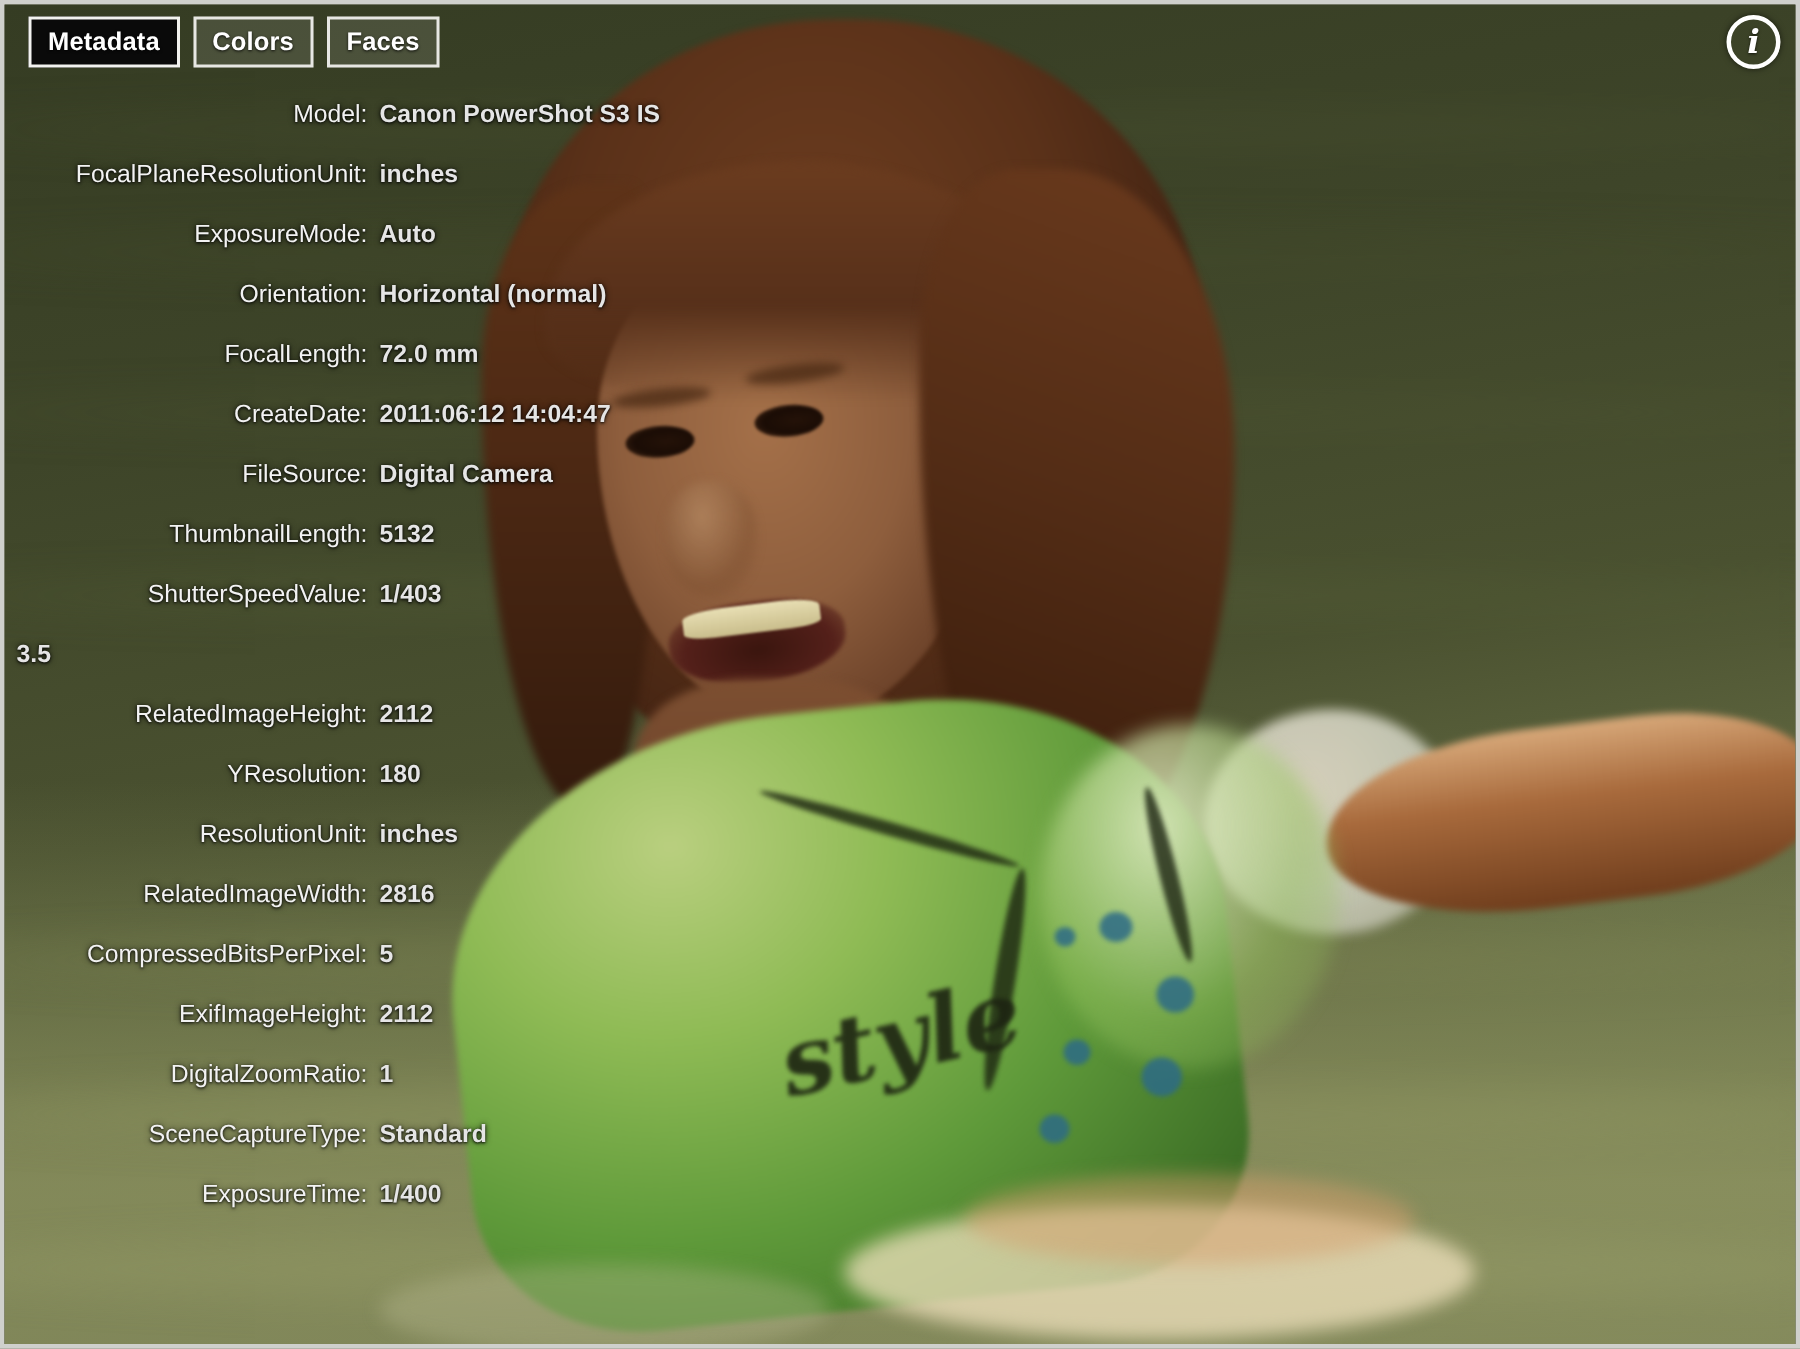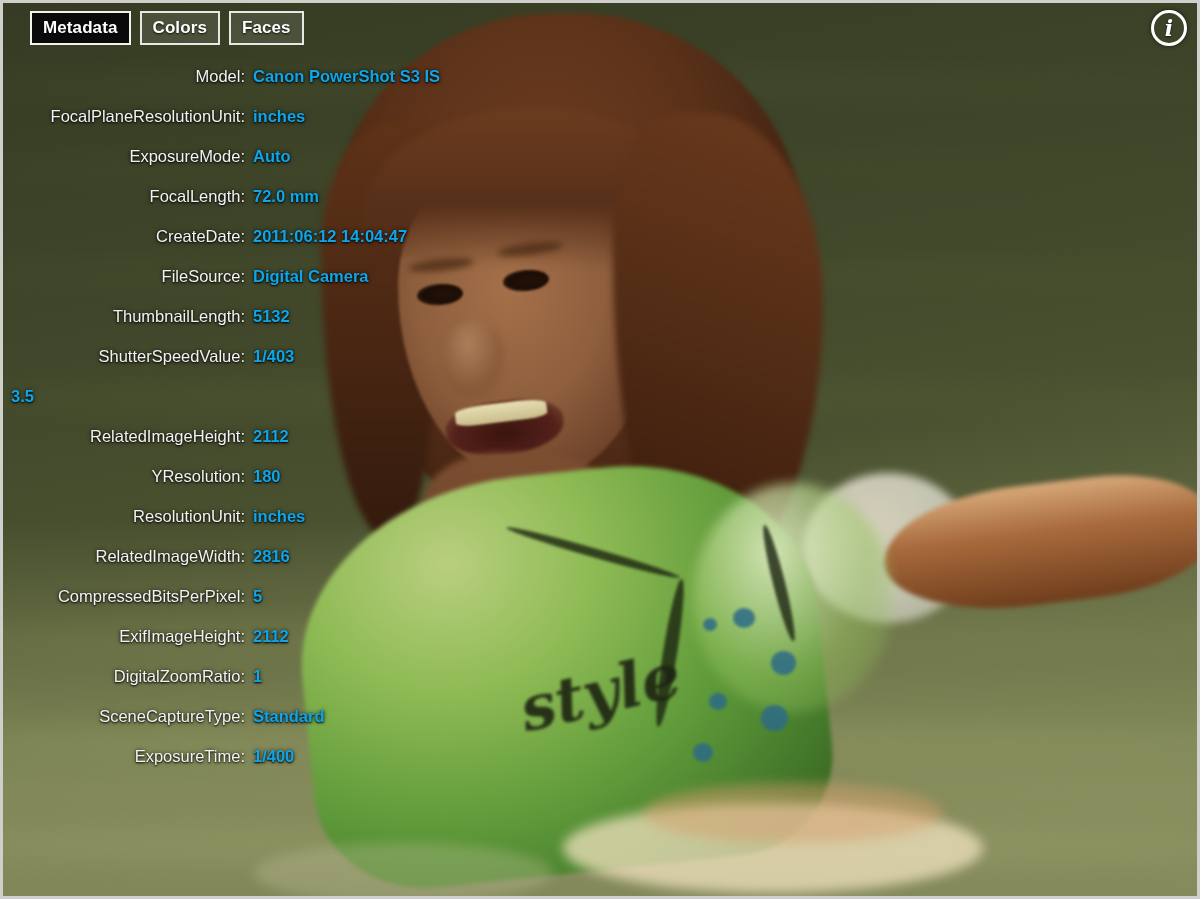--- a/index.html
+++ b/index.html
@@ -226,21 +226,21 @@
   
   .foam {
     position: absolute;
     border-radius: 50%;
     filter: blur(6px);
   }
 
   
   #tabbar {
     position: absolute;
-    left: 27px; top: 8px;
+    left: 16px; top: 8px;
     display: flex;
     gap: 9px;
     z-index: 20;
     justify-content: space-between;
   }
   .tab {
     border: 2px solid #e7e7e3;
     color: #ffffff;
     font-size: 17px;
     font-weight: bold;
@@ -304,21 +304,21 @@
     width: 242px;
     text-align: right;
     color: #f2f2f2;
     font-size: 16.5px;
     font-weight: normal;
     text-shadow: 0 1px 2px rgba(0,0,0,.95), 0 0 4px rgba(0,0,0,.7);
     white-space: nowrap;
   }
   .meta-val {
     padding-left: 8px;
-    color: #0ea5e9;
+    color: #e5e5e5;
     font-size: 16.5px;
     font-weight: bold;
     text-shadow: 0 1px 2px rgba(0,0,0,.95), 0 0 4px rgba(0,0,0,.7);
     white-space: nowrap;
     text-align: right;
   }
 </style>
 </head>
 <body>
 
@@ -392,20 +392,24 @@
         </div>
         <div class="meta-row">
           <div class="meta-key">FocalPlaneResolutionUnit:</div>
           <div class="meta-val">inches</div>
         </div>
         <div class="meta-row">
           <div class="meta-key">ExposureMode:</div>
           <div class="meta-val">Auto</div>
         </div>
         <div class="meta-row">
+          <div class="meta-key">Orientation:</div>
+          <div class="meta-val">Horizontal (normal)</div>
+        </div>
+        <div class="meta-row">
           <div class="meta-key">FocalLength:</div>
           <div class="meta-val">72.0 mm</div>
         </div>
         <div class="meta-row">
           <div class="meta-key">CreateDate:</div>
           <div class="meta-val">2011:06:12 14:04:47</div>
         </div>
         <div class="meta-row">
           <div class="meta-key">FileSource:</div>
           <div class="meta-val">Digital Camera</div>

